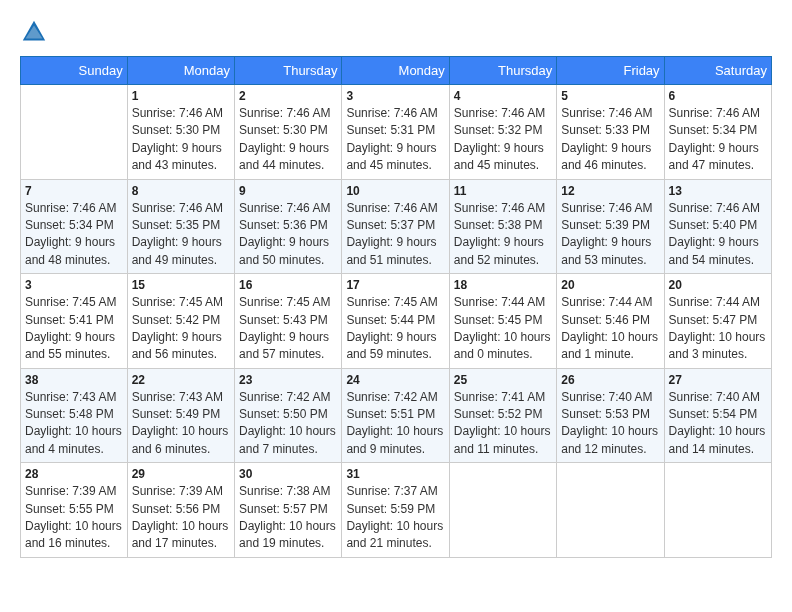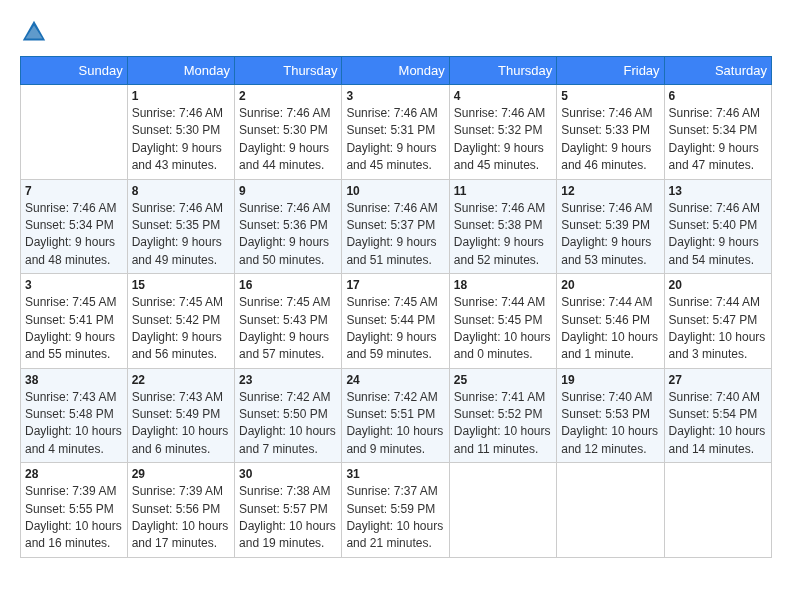--- a/index.html
+++ b/index.html
@@ -237,21 +237,21 @@
           </td>
           <td>
             <div class="day-number">24</div>
             <div class="day-info">Sunrise: 7:42 AM<br>Sunset: 5:51 PM<br>Daylight: 10 hours and 9 minutes.</div>
           </td>
           <td>
             <div class="day-number">25</div>
             <div class="day-info">Sunrise: 7:41 AM<br>Sunset: 5:52 PM<br>Daylight: 10 hours and 11 minutes.</div>
           </td>
           <td>
-            <div class="day-number">19</div>
+            <div class="day-number">26</div>
             <div class="day-info">Sunrise: 7:40 AM<br>Sunset: 5:53 PM<br>Daylight: 10 hours and 12 minutes.</div>
           </td>
           <td>
             <div class="day-number">27</div>
             <div class="day-info">Sunrise: 7:40 AM<br>Sunset: 5:54 PM<br>Daylight: 10 hours and 14 minutes.</div>
           </td>
         </tr>
         <tr>
           <td>
             <div class="day-number">28</div>

